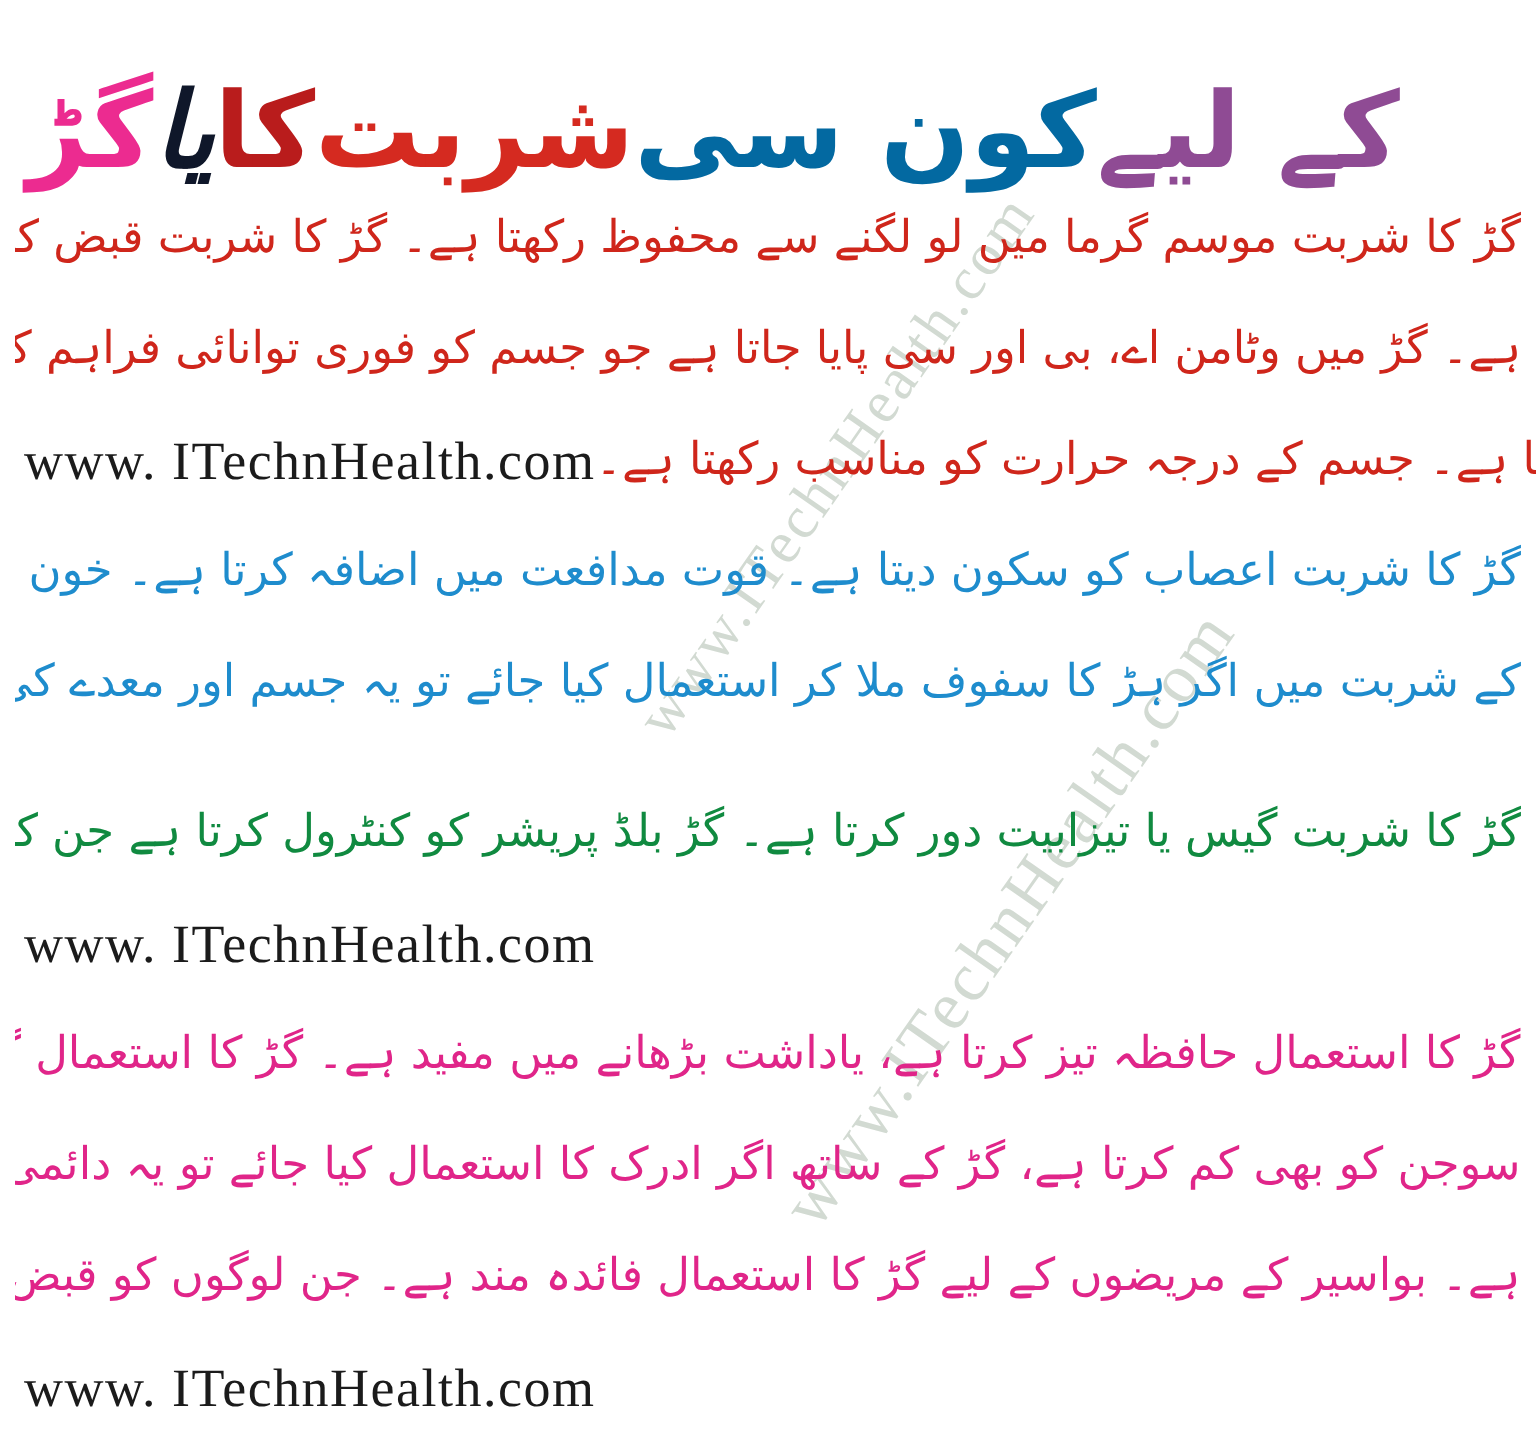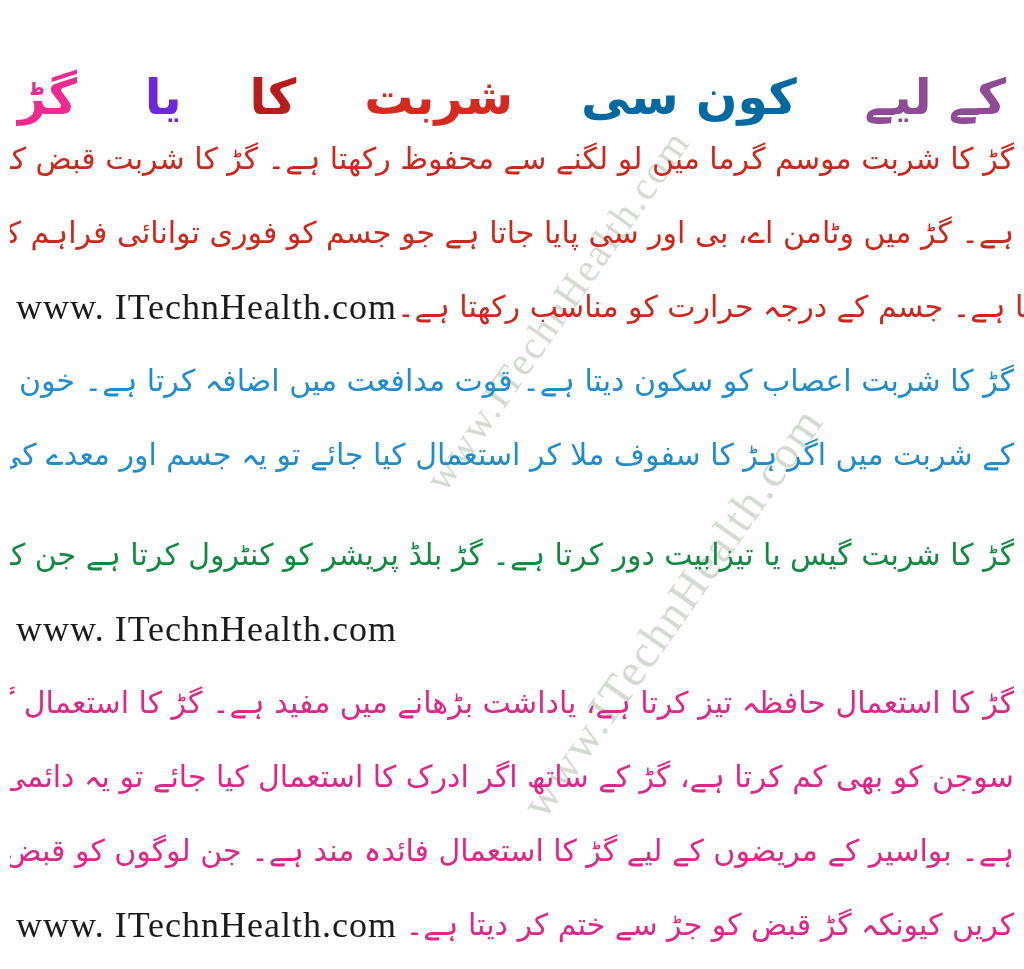--- a/index.html
+++ b/index.html
@@ -24,23 +24,23 @@
   }
   .wm1 { left:557px; top:310px; font-size:40px; }
   .wm2 { left:672px; top:612px; font-size:46px; }
   .content { position:relative; z-index:1; padding:0 10px; }
   
   .title {
     height:122px;
     padding:0 8px;
     display:flex;
     flex-direction:row-reverse;
-    justify-content:space-between;
+    justify-content:flex-start;
     align-items:flex-end;
-    font-size:49px;
+    font-size:70px;
     font-weight:bold;
     direction:rtl;
   }
   .title span { white-space:nowrap; line-height:1.0; }
   
   .row {
     height:74px;
     line-height:74px;
     font-size:30px;
     direction:rtl;
@@ -78,21 +78,21 @@
 
 <div class="page">
 
   <div class="watermark wm1" style="color: rgb(210, 218, 210);">www.ITechnHealth.com</div>
   <div class="watermark wm2" style="color: rgb(210, 218, 210);">www.ITechnHealth.com</div>
 
   <div class="content">
 
     <header class="title">
       <span style="color: rgb(236, 43, 144);">گڑ</span>
-      <span style="color: #6d28d9;">یا</span>
+      <span style="color: #0f172a; font-style: italic;">یا</span>
       <span style="color: #b91c1c;">کا</span>
       <span style="color: rgb(213, 42, 32);">شربت</span>
       <span style="color: #0369a1;">کون سی</span>
       <span style="color: rgb(143, 75, 148);">کے لیے</span>
 
     </header>
 
     <section class="para">
       <div class="row urdu-full" style="color: rgb(207, 38, 27);">گڑ کا شربت موسم گرما میں لو لگنے سے محفوظ رکھتا ہے۔ گڑ کا شربت قبض کشا ہوتا ہے۔ بخار میں مفید ہوتا</div>
       <div class="row urdu-full" style="color: rgb(207, 38, 27);">ہے۔ گڑ میں وٹامن اے، بی اور سی پایا جاتا ہے جو جسم کو فوری توانائی فراہم کرتا ہے۔ تھکن کے احساس کو</div>
@@ -115,18 +115,17 @@
         <span class="url">www. ITechnHealth.com</span>
       </div>
     </section>
 
     <section class="para">
       <div class="row urdu-full" style="color: rgb(224, 37, 137);">گڑ کا استعمال حافظہ تیز کرتا ہے، یاداشت بڑھانے میں مفید ہے۔ گڑ کا استعمال گٹھنے کے درد کو کم کرتا ہے</div>
       <div class="row urdu-full" style="color: rgb(224, 37, 137);">سوجن کو بھی کم کرتا ہے، گڑ کے ساتھ اگر ادرک کا استعمال کیا جائے تو یہ دائمی نزلہ، زکام سے افاقہ دیتا</div>
       <div class="row urdu-full" style="color: rgb(224, 37, 137);">ہے۔ بواسیر کے مریضوں کے لیے گڑ کا استعمال فائدہ مند ہے۔ جن لوگوں کو قبض ہو وہ گڑ کا استعمال ضرور</div>
       <div class="row row-mixed">
         <span class="url">www. ITechnHealth.com</span>
-        <span class="urdu-tail" style="color: rgb(224, 37, 137);">کریں کیونکہ گڑ قبض کو جڑ سے ختم کر دیتا ہے۔</span>
       </div>
     </section>
 
   </div>
 </div>
 
 </body></html>

